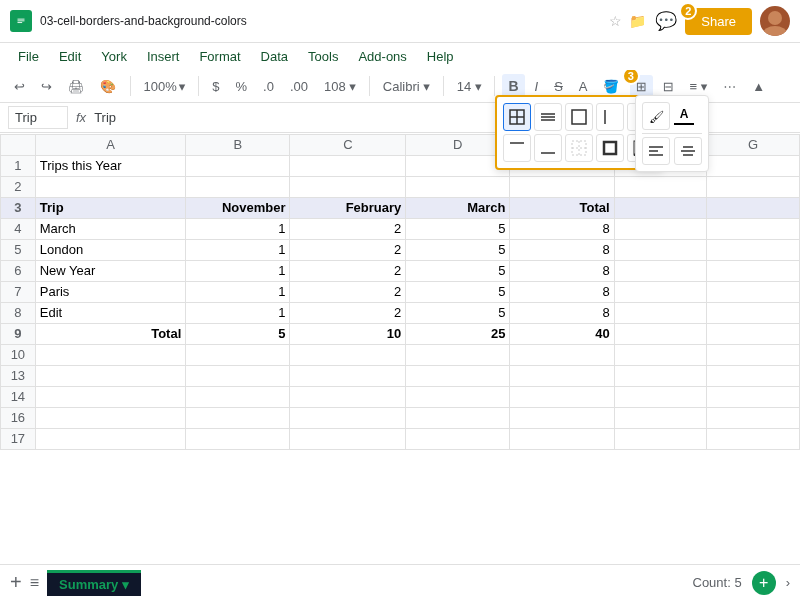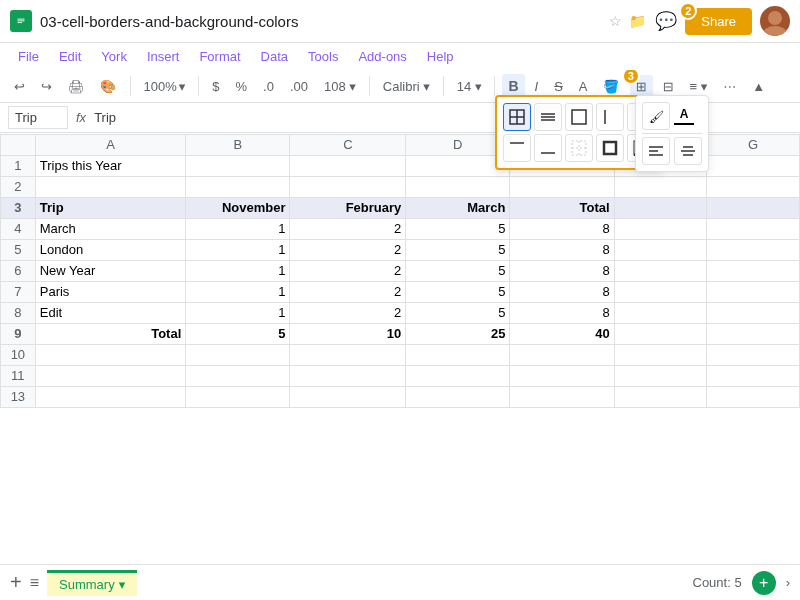--- a/index.html
+++ b/index.html
@@ -5,33 +5,33 @@
     * { box-sizing: border-box; margin: 0; padding: 0; }
     body { font-family: Arial, sans-serif; font-size: 13px; background: #fff; width: 800px; height: 600px; overflow: hidden; }
 
     
     .title-bar {
       display: flex; align-items: center; padding: 6px 10px; background: #fff; border-bottom: 1px solid #e0e0e0;
       gap: 8px;
     }
     .sheets-icon { width: 22px; height: 22px; background: #0f9d58; border-radius: 3px; display: flex; align-items: center; justify-content: center; }
     .sheets-icon svg { width: 14px; height: 14px; }
-    .title-text { font-size: 15px; color: #202124; flex: 1; }
+    .title-text { font-size: 12px; color: #202124; flex: 1; }
     .star-icon, .folder-icon { color: #aaa; font-size: 14px; cursor: pointer; }
     .header-right { display: flex; align-items: center; gap: 8px; }
     .comments-icon { color: #5f6368; font-size: 18px; }
     .share-btn { background: #e8a000; color: white; border: none; border-radius: 4px; padding: 6px 16px; font-size: 13px; cursor: pointer; font-weight: 500; position: relative; }
     .badge { position: absolute; top: -6px; left: -6px; background: #e8a000; border: 2px solid white; border-radius: 50%; width: 18px; height: 18px; display: flex; align-items: center; justify-content: center; font-size: 11px; font-weight: bold; color: white; }
     .avatar { width: 30px; height: 30px; border-radius: 50%; background: #a0522d; overflow: hidden; }
 
     
     .menu-bar {
       display: flex; align-items: center; padding: 2px 10px; background: #fff; gap: 4px;
     }
-    .menu-item { padding: 4px 8px; color: #8b5cf6; font-size: 13px; cursor: pointer; border-radius: 3px; }
+    .menu-item { padding: 4px 8px; color: #14532d; font-size: 13px; cursor: pointer; border-radius: 3px; }
 
     
     .toolbar {
       display: flex; align-items: center; padding: 4px 8px; background: #fff; border-bottom: 1px solid #e0e0e0; gap: 4px;
       flex-wrap: nowrap; overflow: hidden;
     }
     .toolbar-btn { padding: 4px 6px; border: none; background: none; cursor: pointer; color: #5f6368; border-radius: 3px; font-size: 13px; display: flex; align-items: center; gap: 2px; }
     .toolbar-separator { width: 1px; height: 20px; background: #e0e0e0; margin: 0 3px; }
     .bold-btn { font-weight: bold; font-size: 14px; background: #e8f0fe !important; border-radius: 3px; }
     .border-btn { background: #e8f0fe !important; position: relative; }
@@ -113,21 +113,21 @@
     .paint-divider { width: 100%; height: 1px; background: #e0e0e0; margin: 3px 0; }
     .paint-row2 { display: flex; gap: 4px; align-items: center; }
 
     
     .bottom-bar {
       display: flex; align-items: center; padding: 4px 10px; background: #fff; border-top: 1px solid #e0e0e0;
       position: absolute; bottom: 0; left: 0; right: 0; height: 36px;
     }
     .sheet-add { color: #5f6368; font-size: 20px; cursor: pointer; margin-right: 8px; }
     .sheet-menu { color: #5f6368; font-size: 16px; cursor: pointer; margin-right: 8px; }
-    .sheet-tab { background: #fef9c3; border: none; border-top: 3px solid #0f9d58; padding: 4px 12px; font-size: 13px; color: #0f9d58; cursor: pointer; display: flex; align-items: center; gap: 4px; }
+    .sheet-tab { background: #0f172a; border: none; border-top: 3px solid #0f9d58; padding: 4px 12px; font-size: 13px; color: #0f9d58; cursor: pointer; display: flex; align-items: center; gap: 4px; font-weight: bold; }
     .status-right { margin-left: auto; display: flex; align-items: center; gap: 10px; color: #5f6368; font-size: 13px; }
     .zoom-in { width: 24px; height: 24px; border-radius: 50%; background: #0f9d58; color: white; display: flex; align-items: center; justify-content: center; font-size: 16px; cursor: pointer; }
   </style>
 </head>
 <body>
 
 <div class="title-bar">
   <div class="sheets-icon">
     <svg viewBox="0 0 24 24" fill="white">
       <rect x="3" y="3" width="18" height="18" rx="2" fill="#0f9d58"></rect>
@@ -334,31 +334,51 @@
           <td class="row-header">10</td>
           <td></td>
           <td></td>
           <td></td>
           <td></td>
           <td></td>
           <td></td>
           <td></td>
         </tr>
       <tr>
-          <td class="row-header">11</td>
+          <td class="row-header">13</td>
           <td></td>
           <td></td>
           <td></td>
           <td></td>
           <td></td>
           <td></td>
           <td></td>
         </tr>
       <tr>
-          <td class="row-header">13</td>
+          <td class="row-header">14</td>
+          <td></td>
+          <td></td>
+          <td></td>
+          <td></td>
+          <td></td>
+          <td></td>
+          <td></td>
+        </tr>
+      <tr>
+          <td class="row-header">16</td>
+          <td></td>
+          <td></td>
+          <td></td>
+          <td></td>
+          <td></td>
+          <td></td>
+          <td></td>
+        </tr>
+      <tr>
+          <td class="row-header">17</td>
           <td></td>
           <td></td>
           <td></td>
           <td></td>
           <td></td>
           <td></td>
           <td></td>
         </tr>
     </tbody>
   </table>

